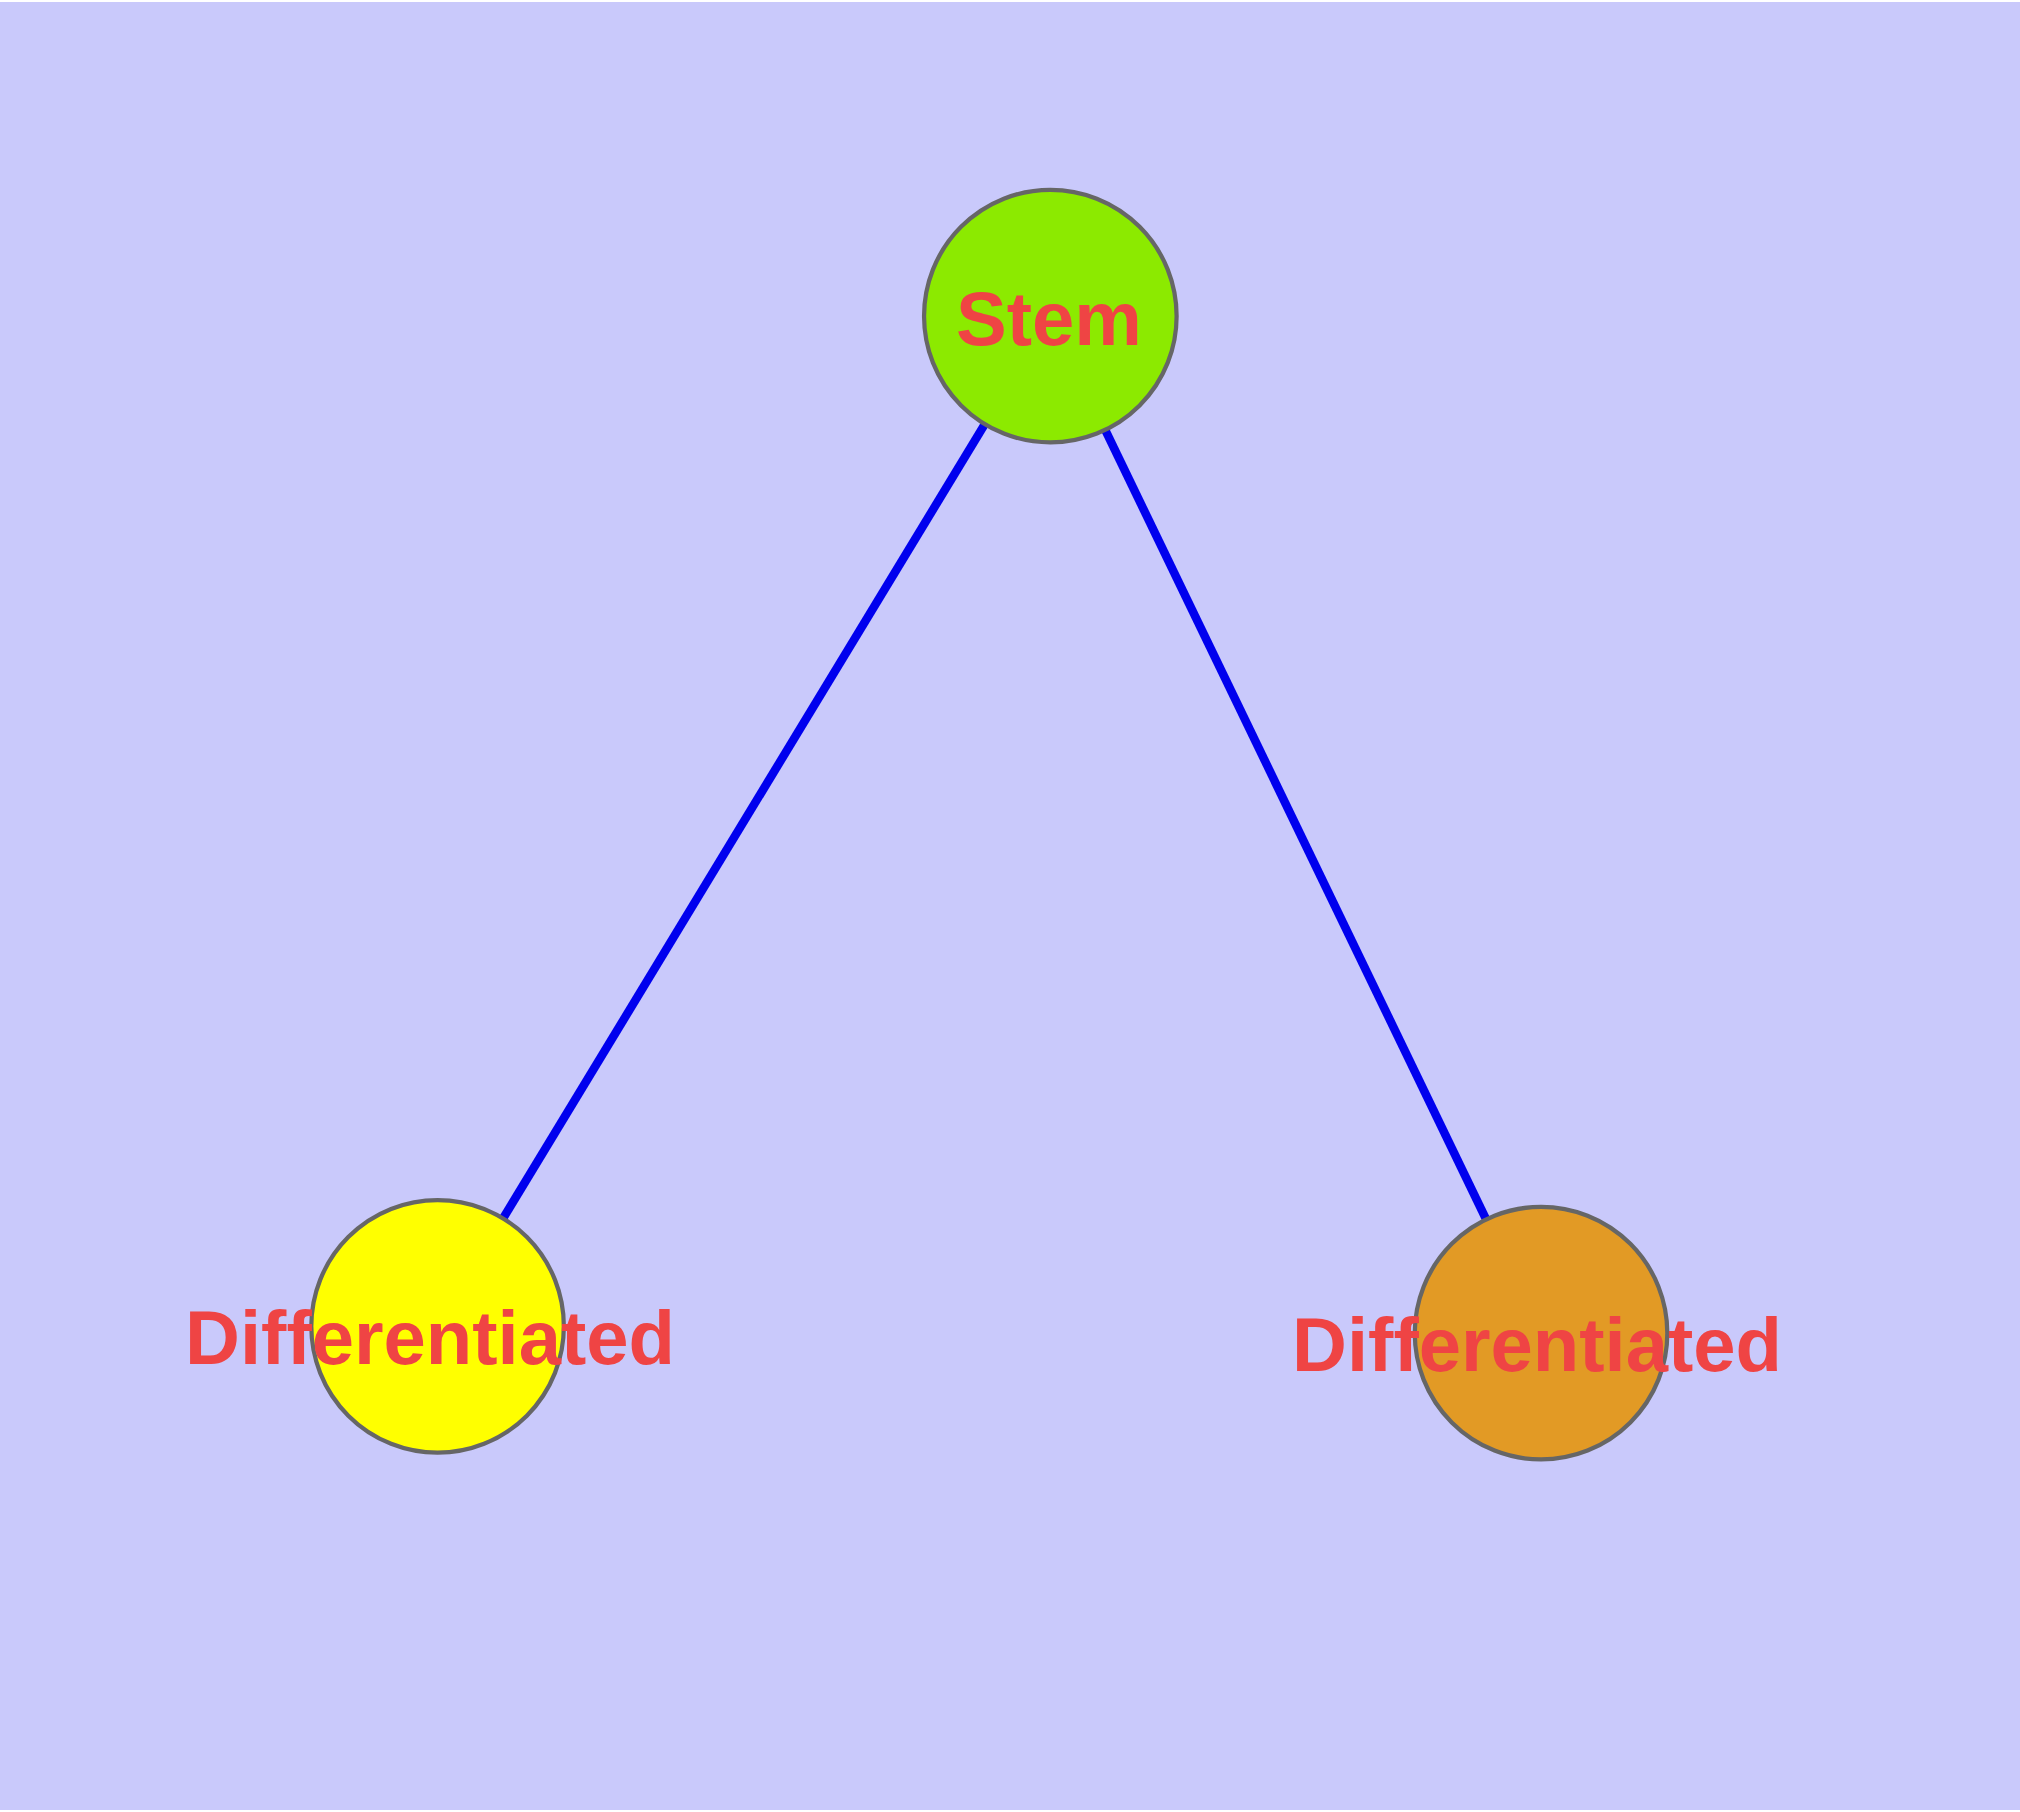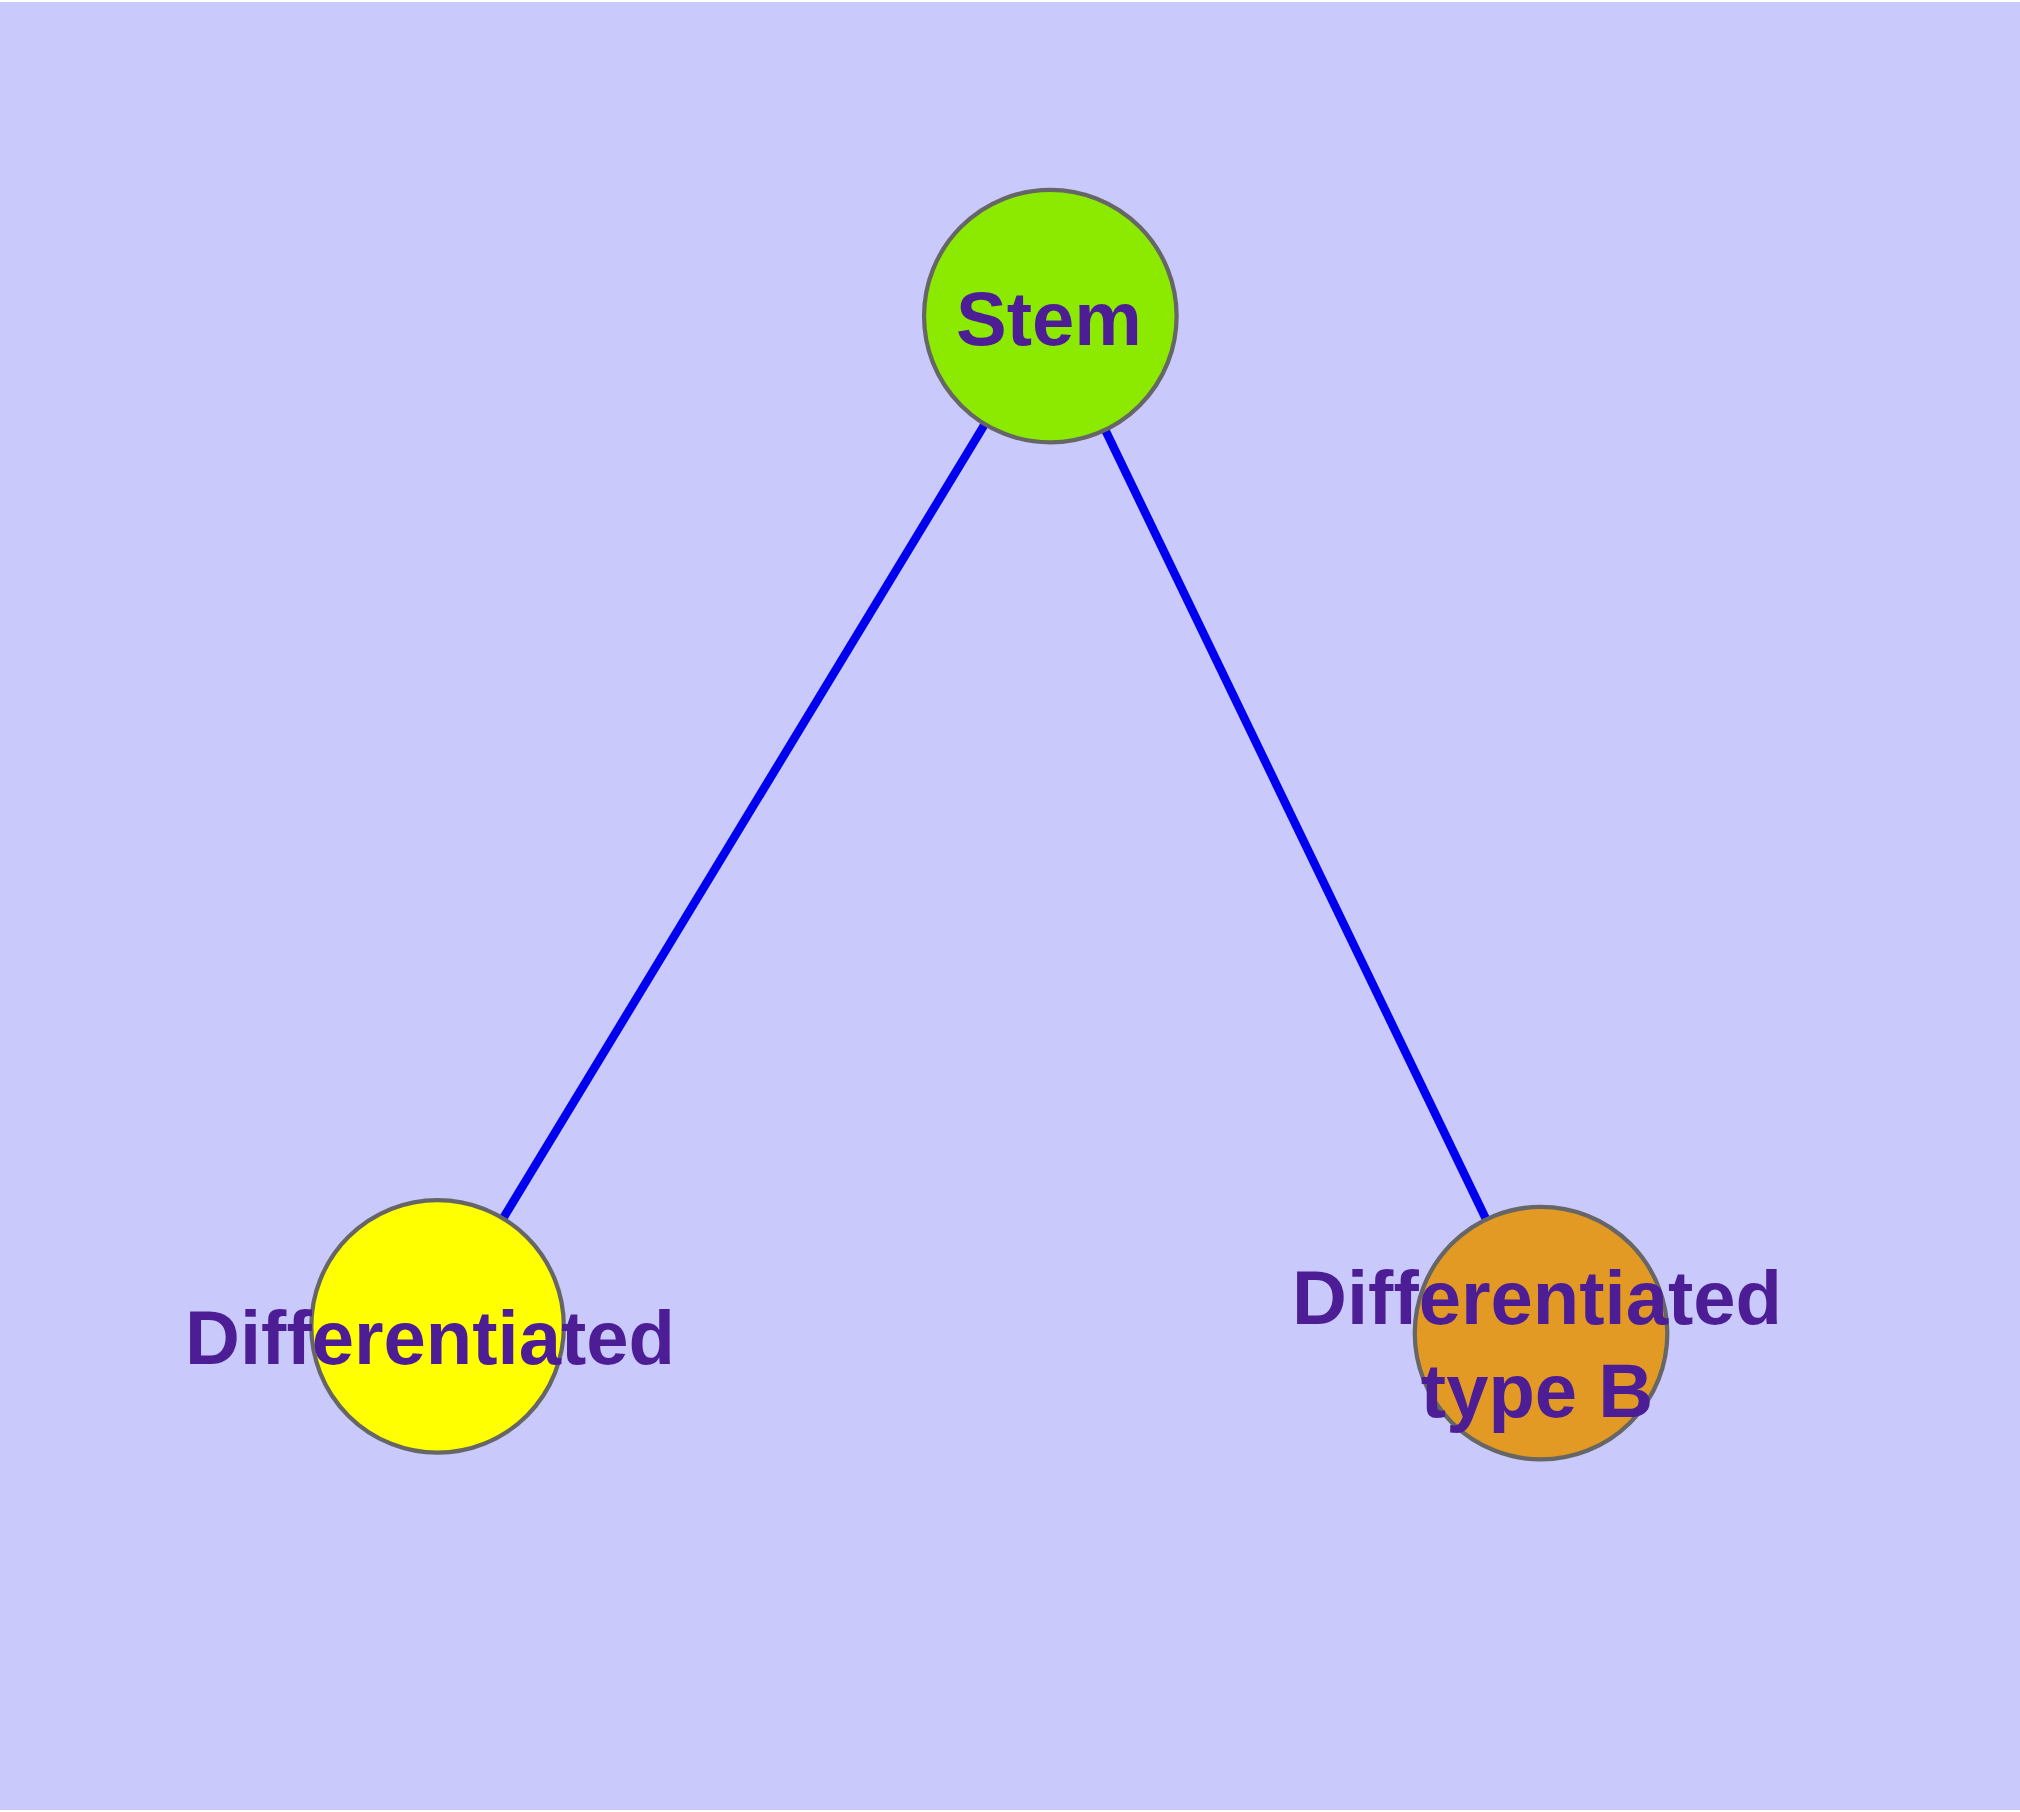--- a/index.html
+++ b/index.html
@@ -29,21 +29,21 @@
     top: 0;
     width: 2021px;
     height: 1812px;
   }
   .node-label {
     position: absolute;
     transform: translate(-50%, -50%);
     font-weight: bold;
     font-size: 76px;
     line-height: 93px;
-    color: #4c1d95;
+    color: #ef4444;
     text-align: center;
     white-space: nowrap;
   }
   .node-label .line {
     display: block;
   }
 </style>
 </head>
 <body>
 
@@ -63,16 +63,15 @@
   <div class="node-label" style="left:1049px; top:318px;">
     <span class="line">Stem</span>
   </div>
 
   <div class="node-label" style="left:430px; top:1337px;">
     <span class="line">Differentiated</span>
   </div>
 
   <div class="node-label" style="left:1537px; top:1344px;">
     <span class="line">Differentiated</span>
-    <span class="line">type B</span>
   </div>
 </div>
 
 
 </body></html>

